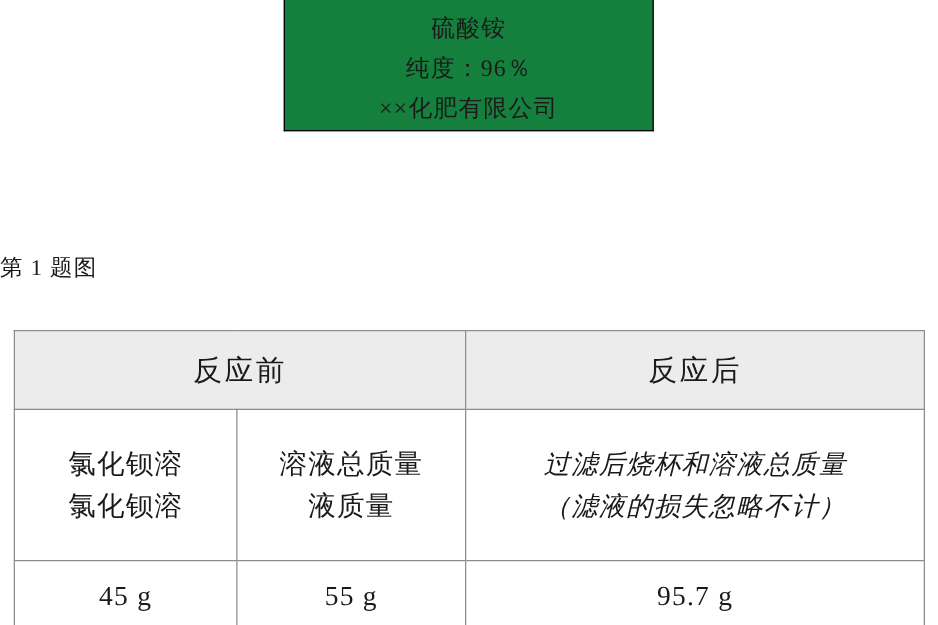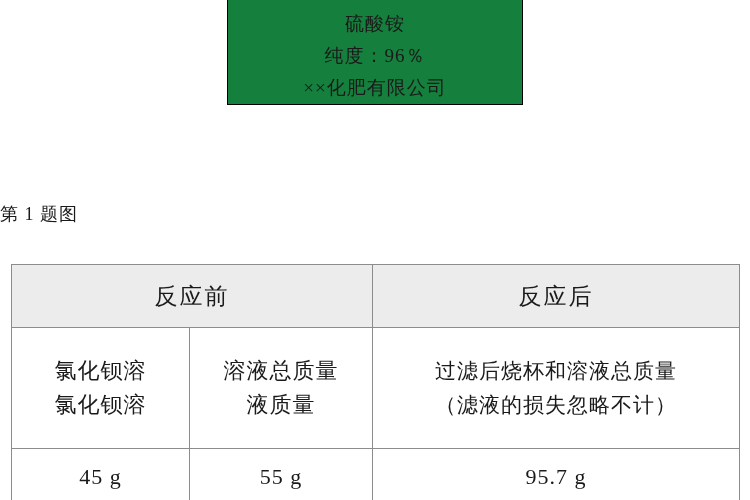--- a/index.html
+++ b/index.html
@@ -93,20 +93,21 @@
   .sub-row td {
     background: #ffffff;
     height: 120px;
     font-size: 22px;
     line-height: 34px;
     letter-spacing: 1px;
     padding: 0 6px;
   }
   .sub-row td.wide {
     font-size: 21px;
+    font-style: italic;
   }
   .val-row td {
     height: 56px;
     font-size: 22px;
     letter-spacing: 1px;
   }
   .col-a { width: 178px; }
   .col-b { width: 183px; }
   .col-c { width: 367px; }
 </style>

